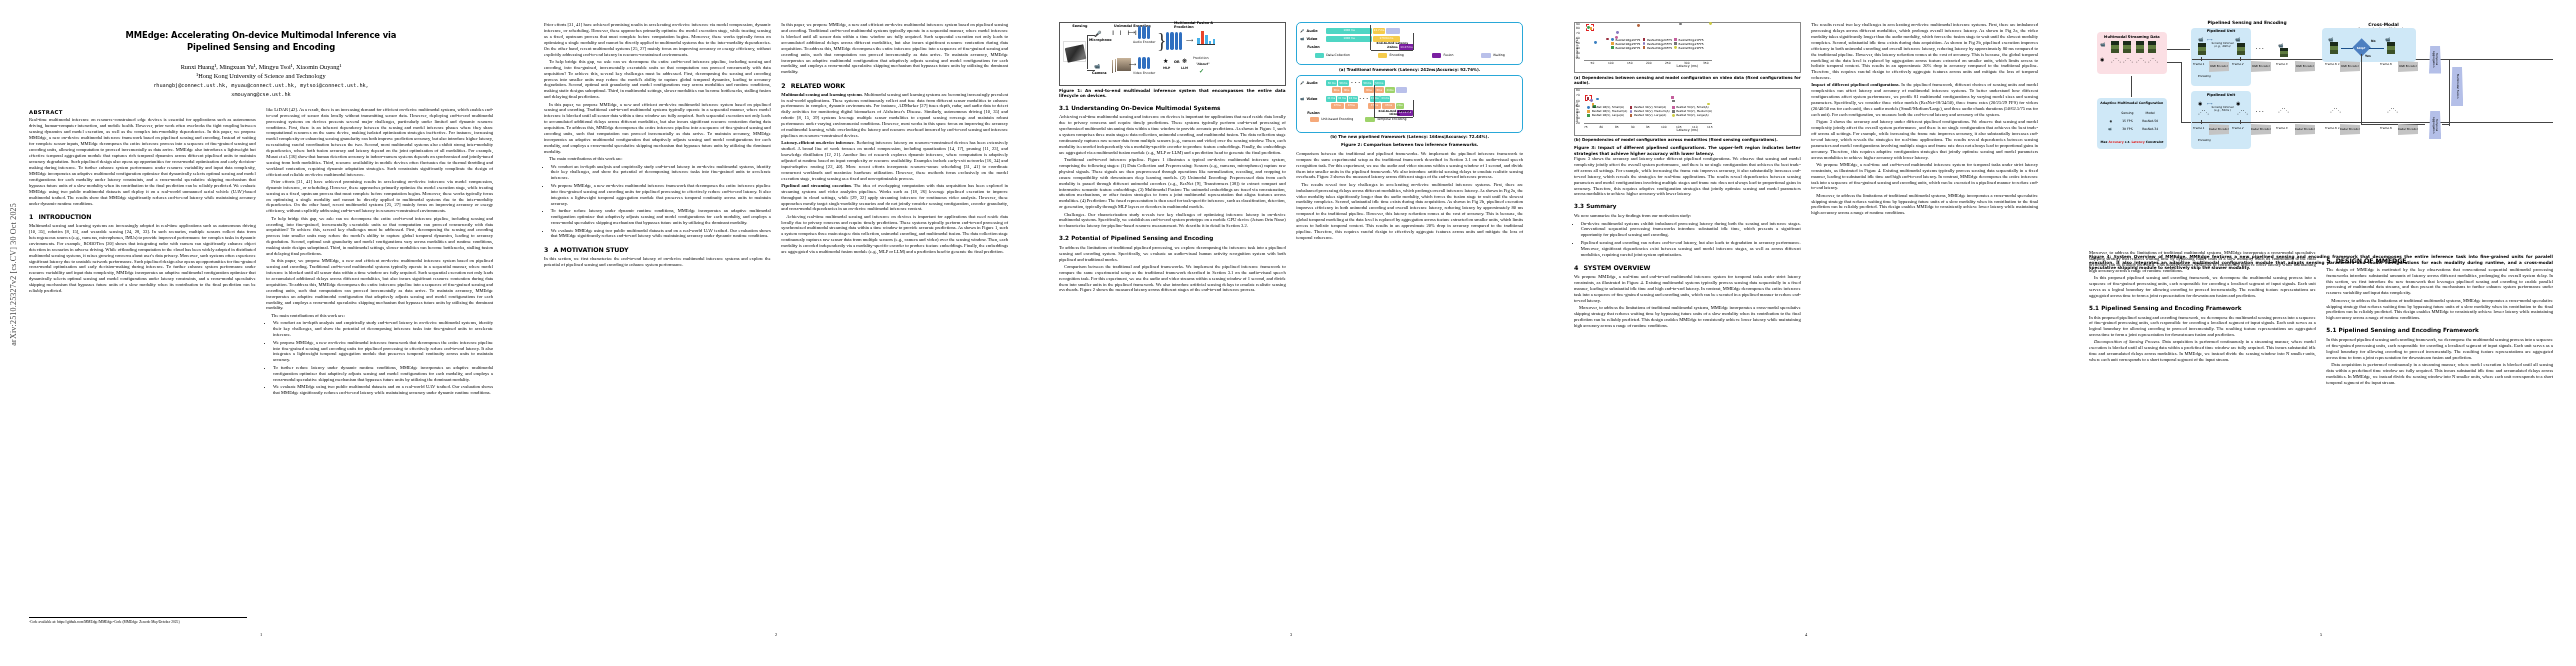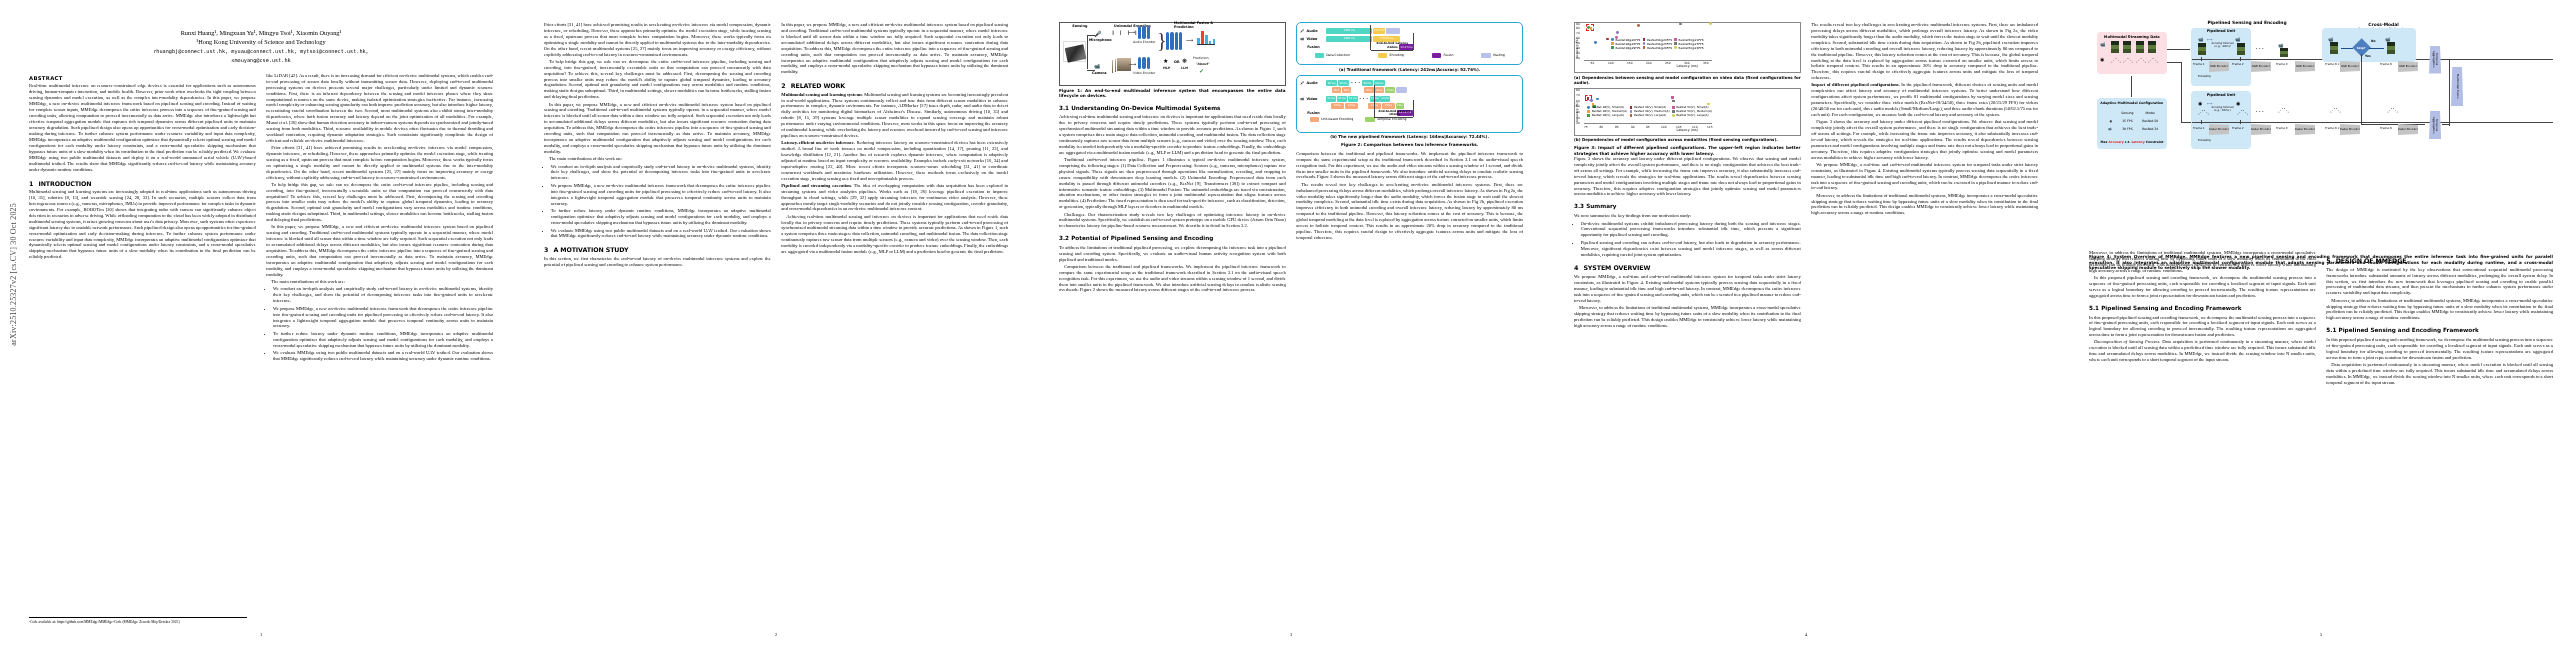--- a/index.html
+++ b/index.html
@@ -290,20 +290,24 @@
 </style>
 </head>
 <body>
 
 <div class="viewer">
 
   <div class="page">
     <div class="page-inner">
       <div class="arxiv-stamp">arXiv:2510.25327v2  [cs.CV]  30 Oct 2025</div>
 
+      <div class="title">
+        <span>MMEdge: Accelerating On-device Multimodal Inference via</span><br>
+        <span>Pipelined Sensing and Encoding</span>
+      </div>
       <div class="authors">Runxi Huang¹, Mingxuan Yu¹, Mingyu Tsoi¹, Xiaomin Ouyang¹</div>
       <div class="affil">¹Hong Kong University of Science and Technology</div>
       <div class="emails">rhuangbj@connect.ust.hk,  myuau@connect.ust.hk,  mytsoi@connect.ust.hk,</div>
       <div class="emails">xmouyang@cse.ust.hk</div>
 
       <div class="cols" style="margin-top:9px;">
         <div class="col">
           <div class="abs-h">ABSTRACT</div>
           <p class="abs">Real-time multimodal inference on resource-constrained edge devices is essential for applications such as autonomous driving, human-computer interaction, and mobile health. However, prior work often overlooks the tight coupling between sensing dynamics and model execution, as well as the complex inter-modality dependencies. In this paper, we propose MMEdge, a new on-device multimodal inference framework based on pipelined sensing and encoding. Instead of waiting for complete sensor inputs, MMEdge decomposes the entire inference process into a sequence of fine-grained sensing and encoding units, allowing computation to proceed incrementally as data arrive. MMEdge also introduces a lightweight but effective temporal aggregation module that captures rich temporal dynamics across different pipelined units to maintain accuracy degradation. Such pipelined design also opens up opportunities for cross-modal optimization and early decision-making during inference. To further enhance system performance under resource variability and input data complexity, MMEdge incorporates an adaptive multimodal configuration optimizer that dynamically selects optimal sensing and model configurations for each modality under latency constraints, and a cross-modal speculative skipping mechanism that bypasses future units of a slow modality when its contribution to the final prediction can be reliably predicted. We evaluate MMEdge using two public multimodal datasets and deploy it on a real-world unmanned aerial vehicle (UAV)-based multimodal testbed. The results show that MMEdge significantly reduces end-to-end latency while maintaining accuracy under dynamic runtime conditions.</p>
 

